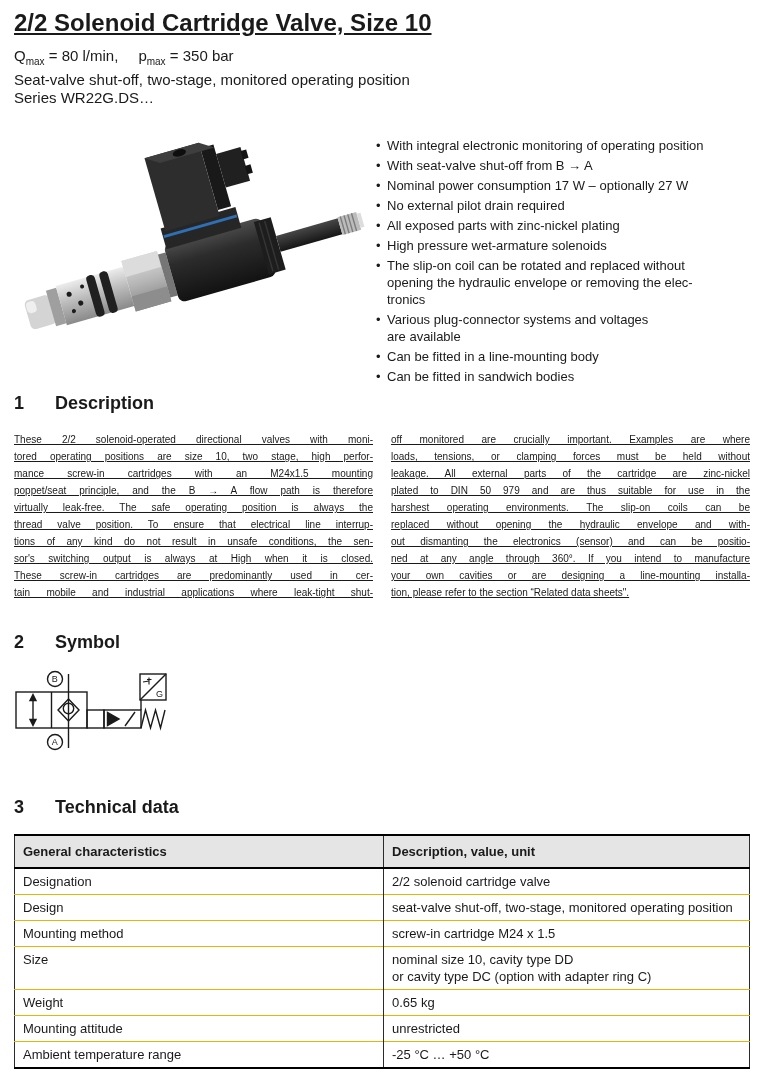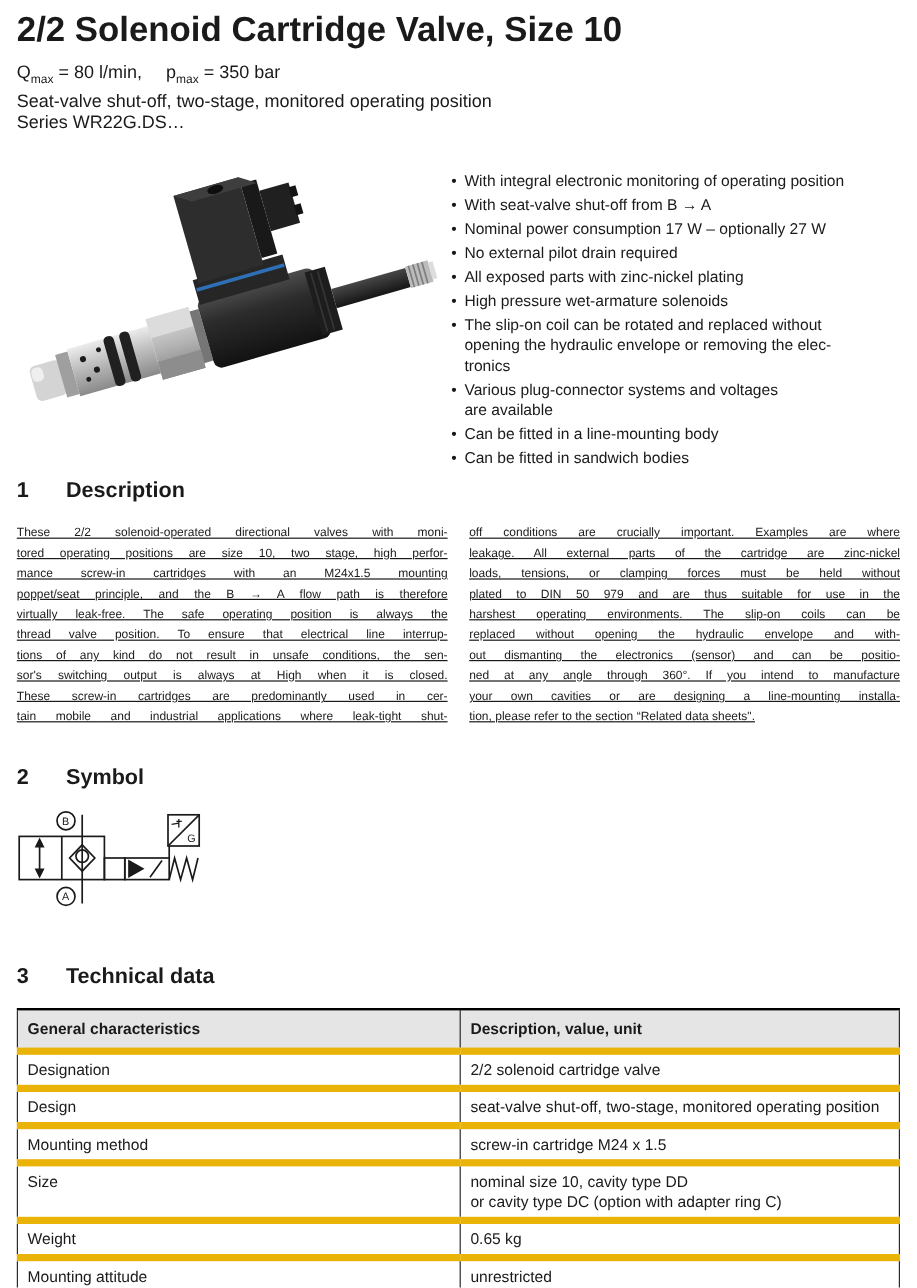--- a/index.html
+++ b/index.html
@@ -3,21 +3,21 @@
 <meta charset="utf-8">
 <style>
   * { margin: 0; padding: 0; box-sizing: border-box; }
   html, body { background: #ffffff; }
   body {
     width: 764px; height: 1073px; overflow: hidden;
     font-family: "Liberation Sans", "DejaVu Sans", sans-serif;
     color: #1a1a1a;
     padding: 9px 14px 0 14px;
   }
-  .page-title { font-size: 29px; font-weight: bold; letter-spacing: 0; }
+  .page-title { font-size: 24px; font-weight: bold; letter-spacing: 0; text-decoration: underline; }
   .subtitle-block { margin-top: 10px; font-size: 15px; line-height: 18px; }
   .spec-line { font-size: 15px; }
   .spec-line sub { font-size: 10px; }
   .keepsp { white-space: pre; }
   .spec-gap { display: inline-block; width: 20px; }
 
   .media-row { display: flex; margin-top: 28px; height: 237px; }
   .product-figure { width: 362px; flex: 0 0 362px; }
   .features { list-style: none; flex: 1; padding-top: 2px; font-size: 13px; }
   .features li {
@@ -44,21 +44,21 @@
     font-size: 13px;
     border: 1px solid #2b2b2b;
     border-top: 2px solid #000;
     border-bottom: 2px solid #000;
   }
   table.tech th {
     background: #e5e5e5; text-align: left; font-weight: bold;
     padding: 8px 8px; border-bottom: 2px solid #000;
   }
   table.tech td {
-    padding: 4px 8px; border-top: 6px solid #eab308;
+    padding: 4px 8px; border-top: 1px solid #eab308;
     vertical-align: top; line-height: 17px; white-space: pre-line;
   }
   table.tech th:first-child, table.tech td:first-child { width: 369px; }
   table.tech th + th, table.tech td + td { border-left: 1px solid #2b2b2b; }
 </style>
 </head>
 <body>
 
 <h1 class="page-title">2/2 Solenoid Cartridge Valve, Size 10</h1>
 
@@ -173,23 +173,23 @@
       <div class="jline">mance screw-in cartridges with an M24x1.5 mounting</div>
       <div class="jline">poppet/seat principle, and the B → A flow path is therefore</div>
       <div class="jline">virtually leak-free. The safe operating position is always the</div>
       <div class="jline">thread valve position. To ensure that electrical line interrup-</div>
       <div class="jline">tions of any kind do not result in unsafe conditions, the sen-</div>
       <div class="jline">sor's switching output is always at High when it is closed.</div>
       <div class="jline">These screw-in cartridges are predominantly used in cer-</div>
       <div class="jline">tain mobile and industrial applications where leak-tight shut-</div>
     </div>
   <div class="desc-col">
-      <div class="jline">off conditions are crucially important. Examples are where</div>
+      <div class="jline">off monitored are crucially important. Examples are where</div>
+      <div class="jline">loads, tensions, or clamping forces must be held without</div>
       <div class="jline">leakage. All external parts of the cartridge are zinc-nickel</div>
-      <div class="jline">loads, tensions, or clamping forces must be held without</div>
       <div class="jline">plated to DIN 50 979 and are thus suitable for use in the</div>
       <div class="jline">harshest operating environments. The slip-on coils can be</div>
       <div class="jline">replaced without opening the hydraulic envelope and with-</div>
       <div class="jline">out dismanting the electronics (sensor) and can be positio-</div>
       <div class="jline">ned at any angle through 360°. If you intend to manufacture</div>
       <div class="jline">your own cavities or are designing a line-mounting installa-</div>
       <div class="jline jlast">tion, please refer to the section “Related data sheets".</div>
     </div>
 </div>
 

